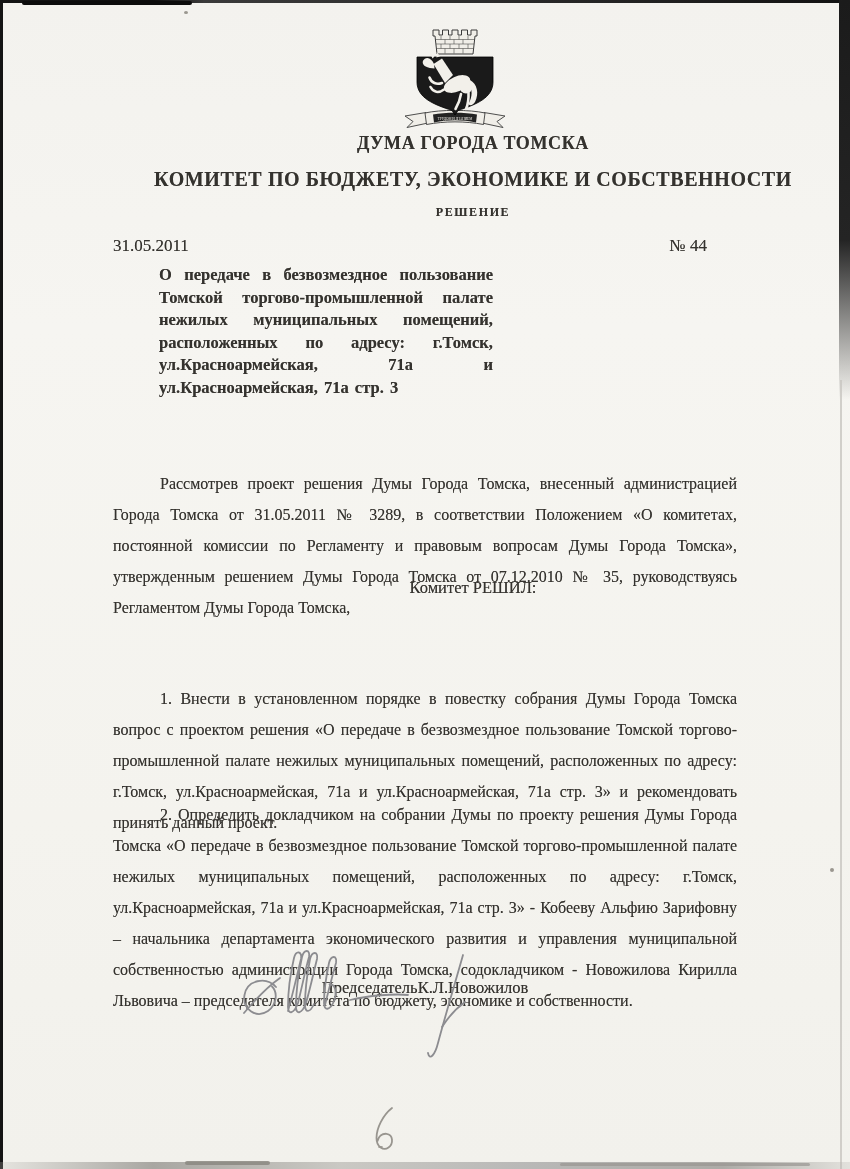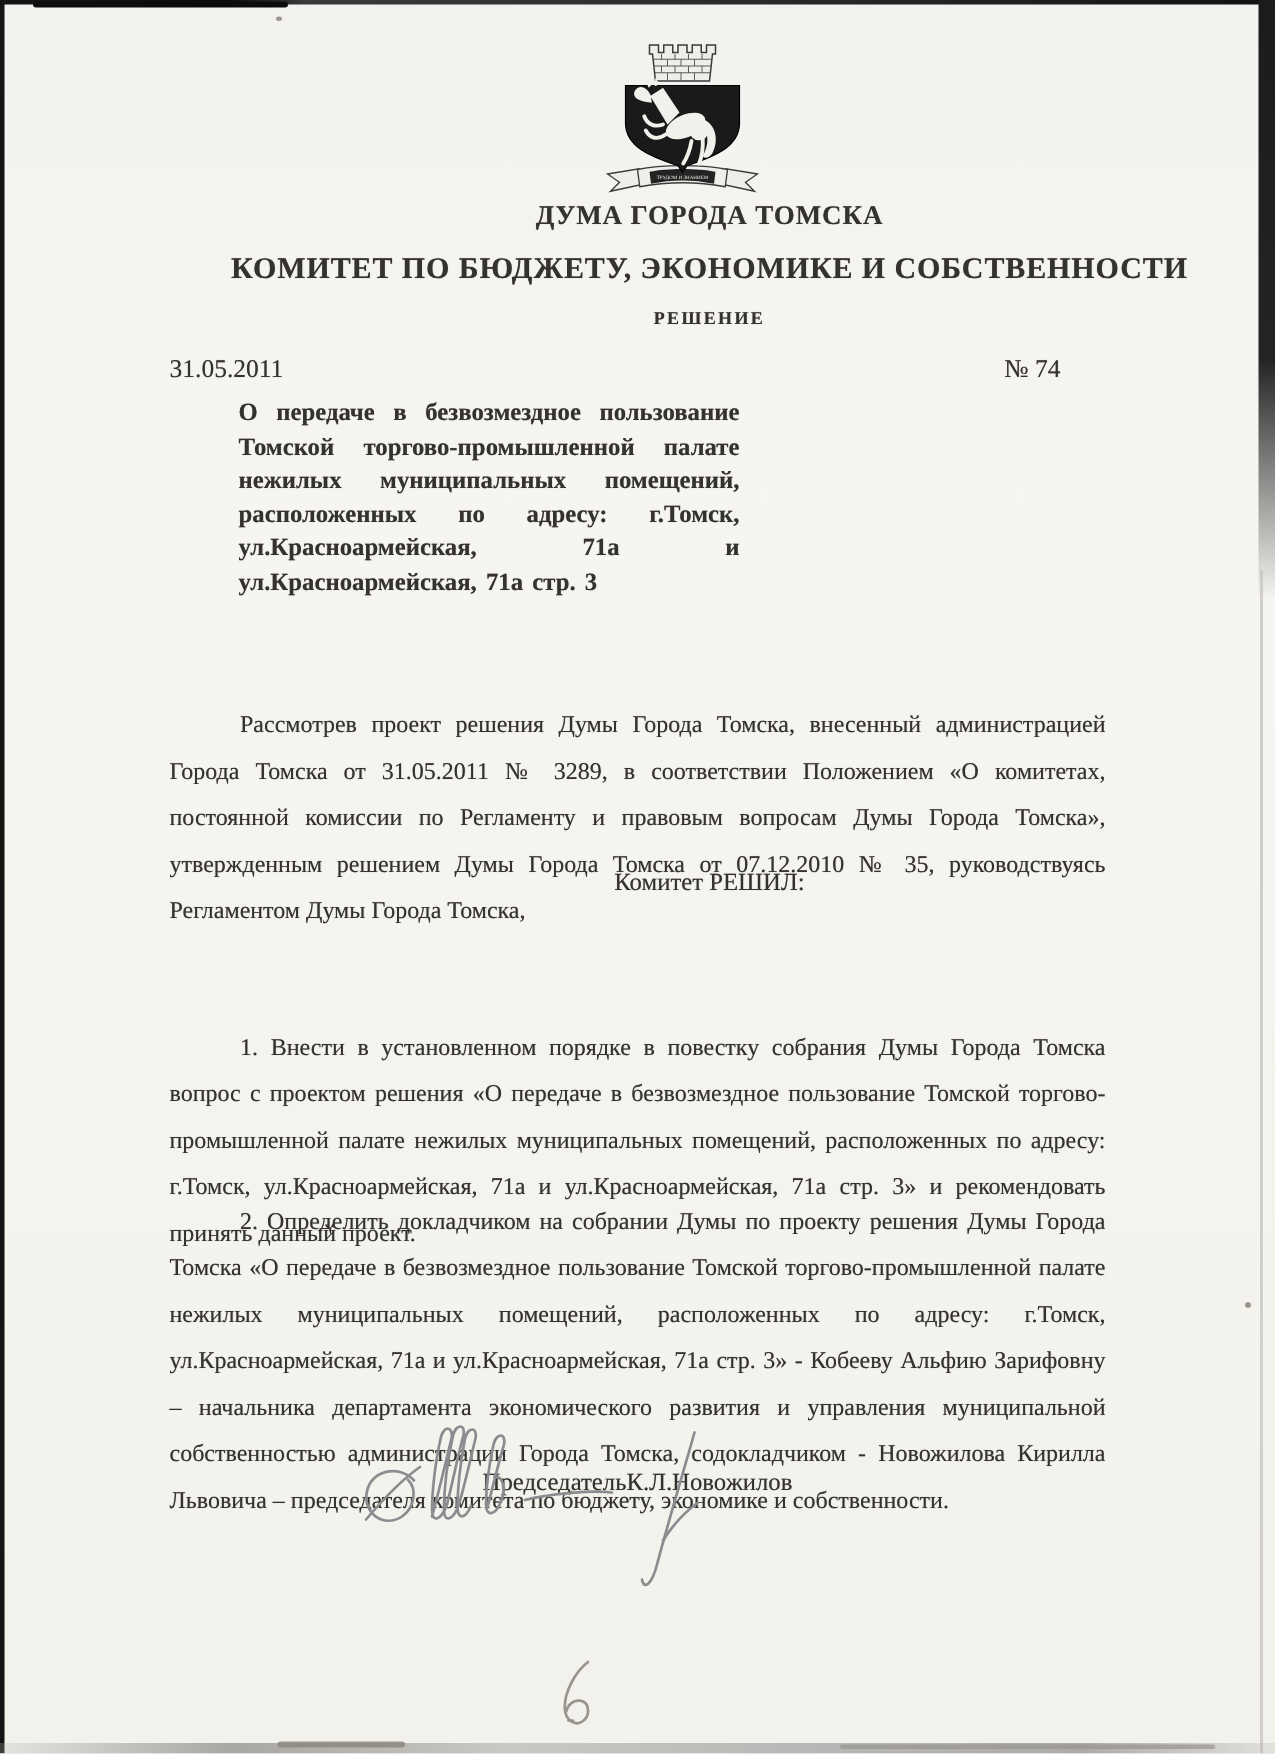--- a/index.html
+++ b/index.html
@@ -113,21 +113,21 @@
       <path d="M70,56 C77,60 79.5,69 75,78 C73.2,81.2 69.8,82.2 68.5,80 C72.5,73 73,65 68,59 Z"></path>
     </g>
   </svg>
 
   <div class="abs center h-org soft">ДУМА ГОРОДА ТОМСКА</div>
   <div class="abs center h-com soft">КОМИТЕТ ПО БЮДЖЕТУ, ЭКОНОМИКЕ И СОБСТВЕННОСТИ</div>
   <div class="abs center h-doc soft">РЕШЕНИЕ</div>
 
   <div class="abs meta">
     <span class="soft">31.05.2011</span>
-    <span class="soft num">№ 74</span>
+    <span class="soft num">№ 44</span>
   </div>
 
   <div class="abs subject soft">О передаче в безвозмездное пользование Томской торгово-промышленной палате нежилых муниципальных помещений, расположенных по адресу: г.Томск, ул.Красноармейская, 71а и ул.Красноармейская, 71а стр. 3</div>
 
   <div class="abs para p1 soft">Рассмотрев проект решения Думы Города Томска, внесенный администрацией Города Томска от 31.05.2011 № 3289, в соответствии Положением «О комитетах, постоянной комиссии по Регламенту и правовым вопросам Думы Города Томска», утвержденным решением Думы Города Томска от 07.12.2010 № 35, руководствуясь Регламентом Думы Города Томска,</div>
   <div class="abs center heading soft">Комитет РЕШИЛ:</div>
   <div class="abs para i1 soft">1. Внести в установленном порядке в повестку собрания Думы Города Томска вопрос с проектом решения «О передаче в безвозмездное пользование Томской торгово-промышленной палате нежилых муниципальных помещений, расположенных по адресу: г.Томск, ул.Красноармейская, 71а и ул.Красноармейская, 71а стр. 3» и рекомендовать принять данный проект.</div>
   <div class="abs para i2 soft">2. Определить докладчиком на собрании Думы по проекту решения Думы Города Томска «О передаче в безвозмездное пользование Томской торгово-промышленной палате нежилых муниципальных помещений, расположенных по адресу: г.Томск, ул.Красноармейская, 71а и ул.Красноармейская, 71а стр. 3» - Кобееву Альфию Зарифовну – начальника департамента экономического развития и управления муниципальной собственностью администрации Города Томска, содокладчиком - Новожилова Кирилла Львовича – председателя комитета по бюджету, экономике и собственности.</div>
 
   <div class="abs sigrow">

